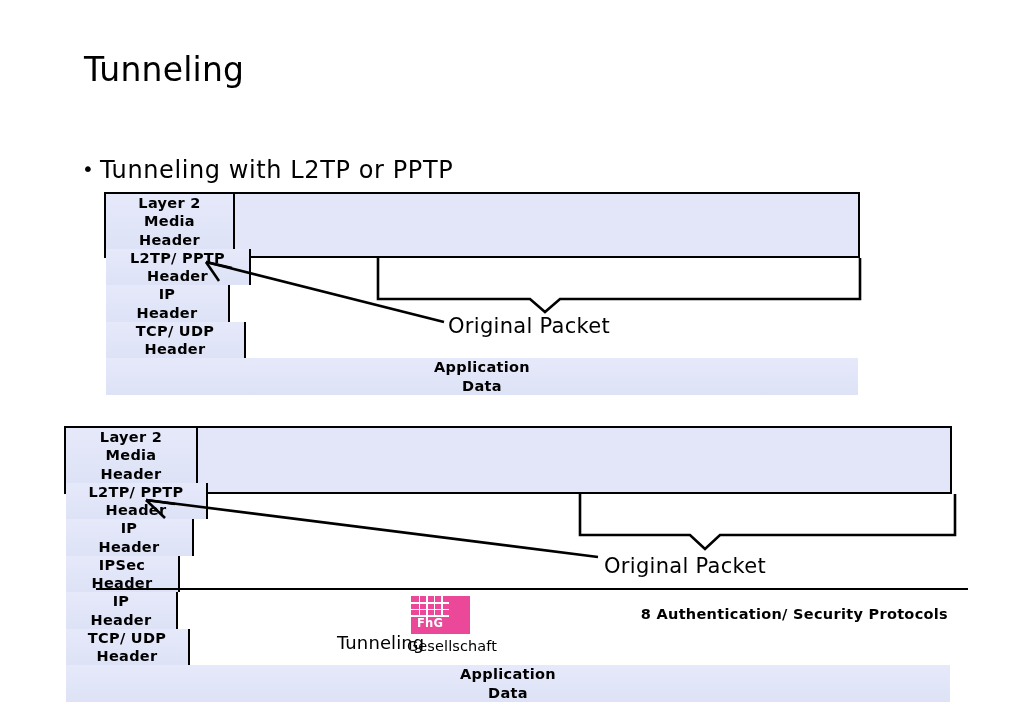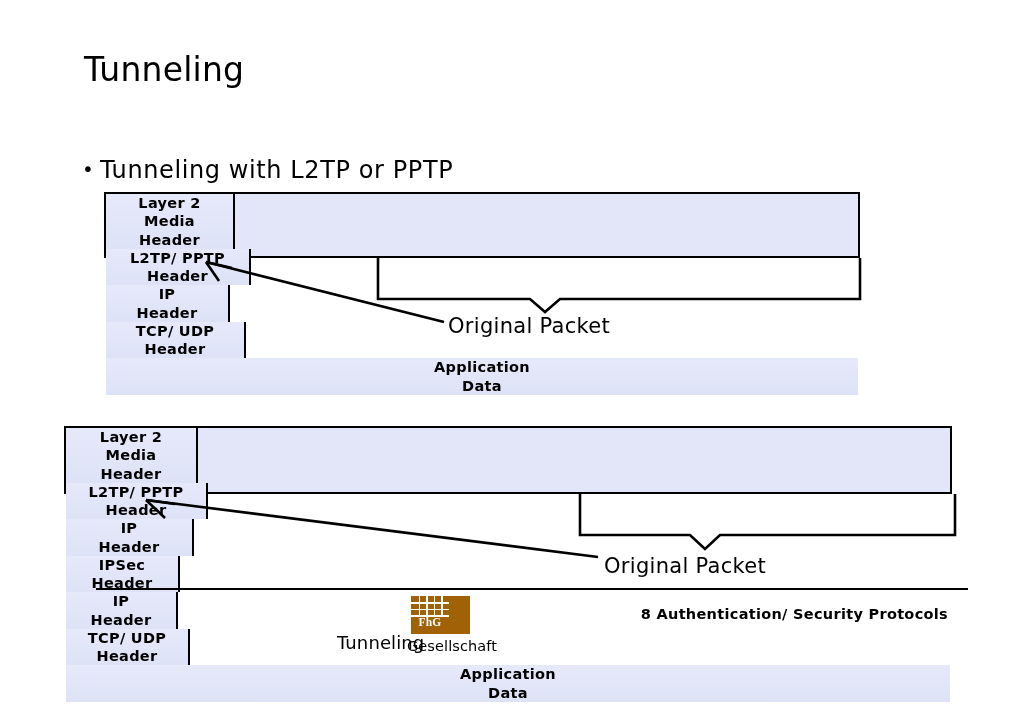--- a/index.html
+++ b/index.html
@@ -137,22 +137,21 @@
     top: 596px;
     width: 200px;
     height: 60px;
   }
   #fhg-mark {
     position: absolute;
     left: 74px;
     top: 0px;
     width: 59px;
     height: 38px;
-    background: #a16207;
-    font-family: Liberation Serif, serif;
+    background: #ec4899;
   }
   #fhg-mark .grid-v, #fhg-mark .grid-h {
     position: absolute;
     background: #ffffff;
   }
   #fhg-mark .grid-v { width: 1.6px; height: 19px; top: 0; }
   #fhg-mark .grid-h { height: 1.6px; width: 38px; left: 0; }
   #fhg-text {
     position: absolute;
     left: 0; top: 20px;

